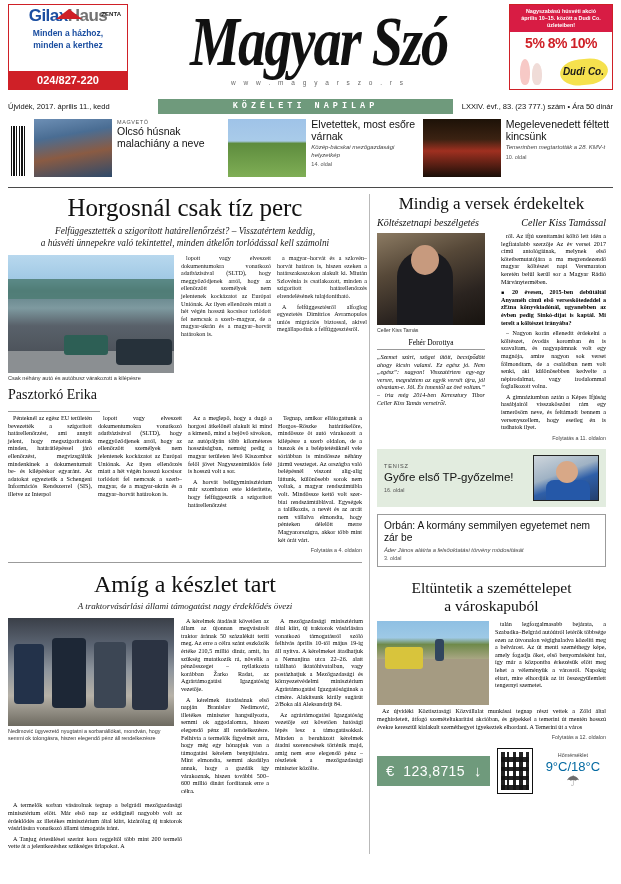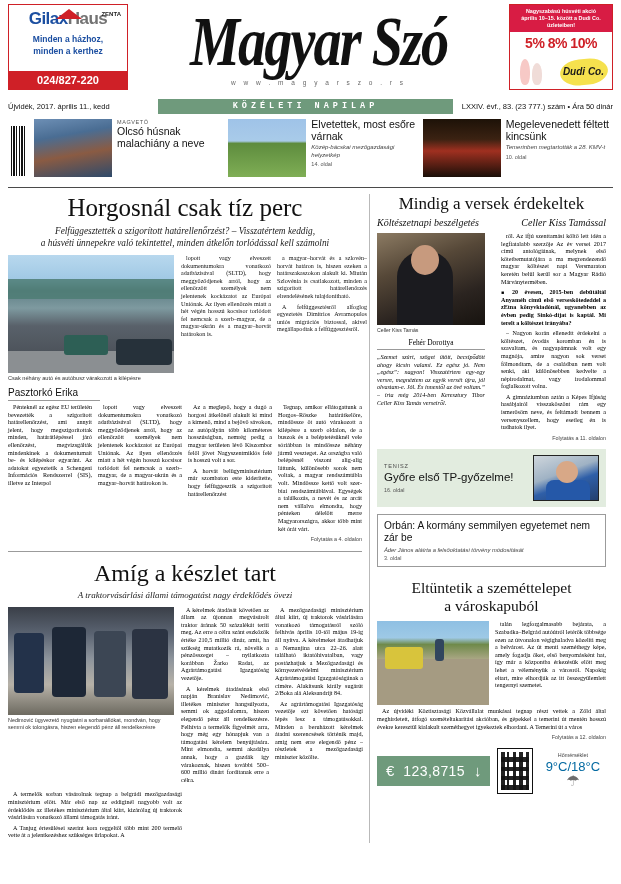--- a/index.html
+++ b/index.html
@@ -19,21 +19,21 @@
     width: 120px; height: 86px; border: 1px solid #cf2027;
     background: #fff; display: flex; flex-direction: column; align-items: center;
     justify-content: flex-start; overflow: hidden;
   }
   .gilax-row { position: relative; width: 100%; height: 34px; display:flex; align-items:center; justify-content:center; }
   .gilax-text { font-family: "Liberation Sans", sans-serif; font-weight: bold; font-size: 17px; color: #1c4fa1; letter-spacing:-.5px;}
   .haus-text { font-family: "Liberation Sans", sans-serif; font-weight: bold; font-size: 17px; color: #737373; letter-spacing:-.5px;}
   .zenta-text { font-family:"Liberation Sans",sans-serif; font-size:6px; font-weight:bold; color:#222; position:absolute; right:6px; top:6px;}
   .roof { position:absolute; left:47px; top:4px; width:0;height:0;border-left:13px solid transparent;border-right:13px solid transparent;border-bottom:10px solid #cf2027;}
   .gilax-sub { font-family:"Liberation Sans",sans-serif; font-size:8.5px; font-weight:bold; color:#1c4fa1; text-align:center; line-height:11px; margin-top:1px;}
-  .gilax-phone { background:#cf2027; color:#fff; font-family:"Liberation Sans",sans-serif; font-weight:bold; font-size:11px; width:100%; text-align:center; padding:3px 0; margin-top:14px;}
+  .gilax-phone { background:#cf2027; color:#fff; font-family:"Liberation Sans",sans-serif; font-weight:bold; font-size:11px; width:100%; text-align:center; padding:3px 0; margin-top:20px;}
 
   .masthead { flex:1; position:relative; display:flex; flex-direction:column; align-items:center; justify-content:flex-start; padding-top:2px;}
   .mast-title {
     font-family:"Liberation Serif", serif; font-weight:bold; font-style:italic;
     font-size:58px; line-height:58px; letter-spacing:-2px; color:#111;
     transform: scaleY(1.22) scaleX(0.97); transform-origin: center top;
   }
   .mast-url { font-family:"Liberation Sans",sans-serif; font-size:6.5px; letter-spacing:3px; color:#6a6a6a; margin-top:15px;}
 
   .ad-right { width:104px; height:86px; border:1px solid #cf2027; background:#fff; position:relative; overflow:hidden;}
@@ -81,21 +81,21 @@
   .lead-photo-wrap { width:166px; position:relative;}
   .lead-photo { width:166px; height:118px;
     background:linear-gradient(180deg,#b8d8ee 0%,#9fc8e4 22%,#5f7f86 30%,#7e9aa0 45%,#59616a 60%,#43484f 100%);
     position:relative; overflow:hidden;}
   .lp-canopy { position:absolute; top:24px; left:0; width:100%; height:20px; background:#4d7d74; opacity:.85;}
   .lp-car1 { position:absolute; bottom:18px; left:56px; width:44px; height:20px; background:#2d5f55; border-radius:3px;}
   .lp-car2 { position:absolute; bottom:8px; right:2px; width:56px; height:26px; background:#26313a; border-radius:4px;}
   .lp-road { position:absolute; bottom:0; width:100%; height:22px; background:#8b8f92;}
   .photo-credit { position:absolute; right:-4px; top:22px; writing-mode:vertical-rl; font-family:"Liberation Sans",sans-serif; font-size:4.6px; color:#fff;}
   .photo-cap { font-family:"Liberation Sans",sans-serif; font-size:5.6px; color:#333; margin-top:2px; line-height:7px;}
-  .byline { font-family:Liberation Sans, sans-serif; font-size:10px; color:#111; margin-top:5px; padding-bottom:2px; border-bottom:1px solid #999; width:92px;}
+  .byline { font-family:Liberation Serif, serif; font-size:14px; color:#111; margin-top:5px; padding-bottom:8px; border-bottom:1px solid #999; width:92px;}
 
   .lead-col { width:90px; font-family:"Liberation Serif",serif; font-size:6.1px; line-height:7.6px; text-align:justify; color:#111; }
   .lead-col p { margin-bottom:3px; text-indent:5px; }
   .lead-cols3 { display:flex; gap:6px; flex:1;}
 
   .belowphoto { display:flex; gap:6px; margin-top:3px;}
   .bp-col { width:88px; font-family:"Liberation Serif",serif; font-size:6.1px; line-height:7.6px; text-align:justify;}
   .bp-col p { margin-bottom:3px; text-indent:5px;}
 
   .rule-sep { border-top:1px solid #9b9b9b; margin:7px 0 0 0;}

